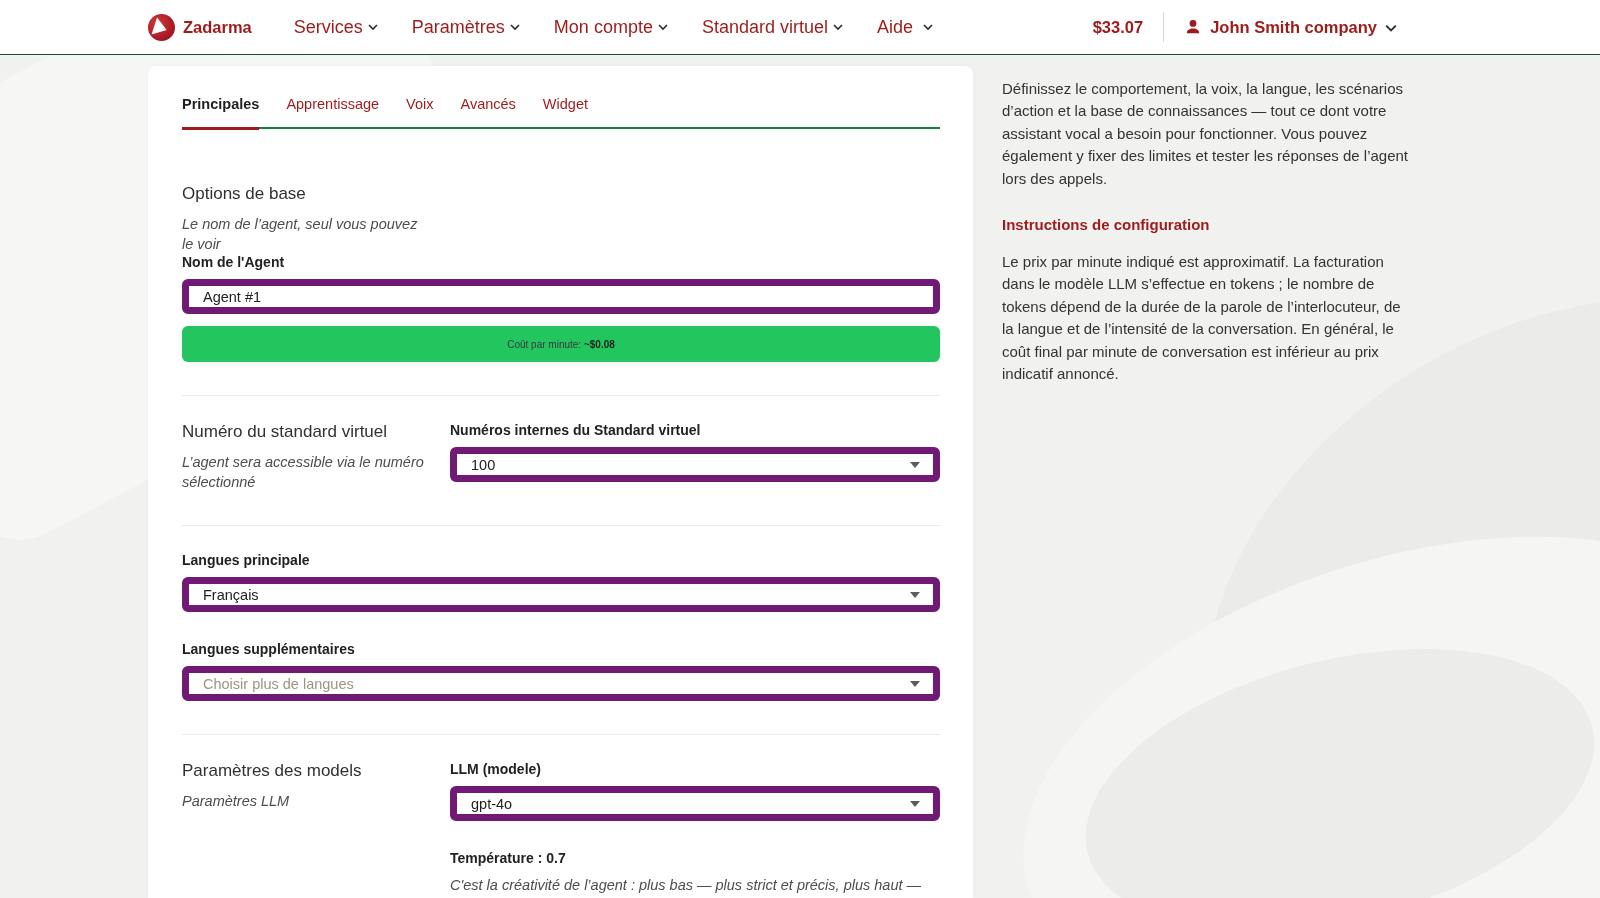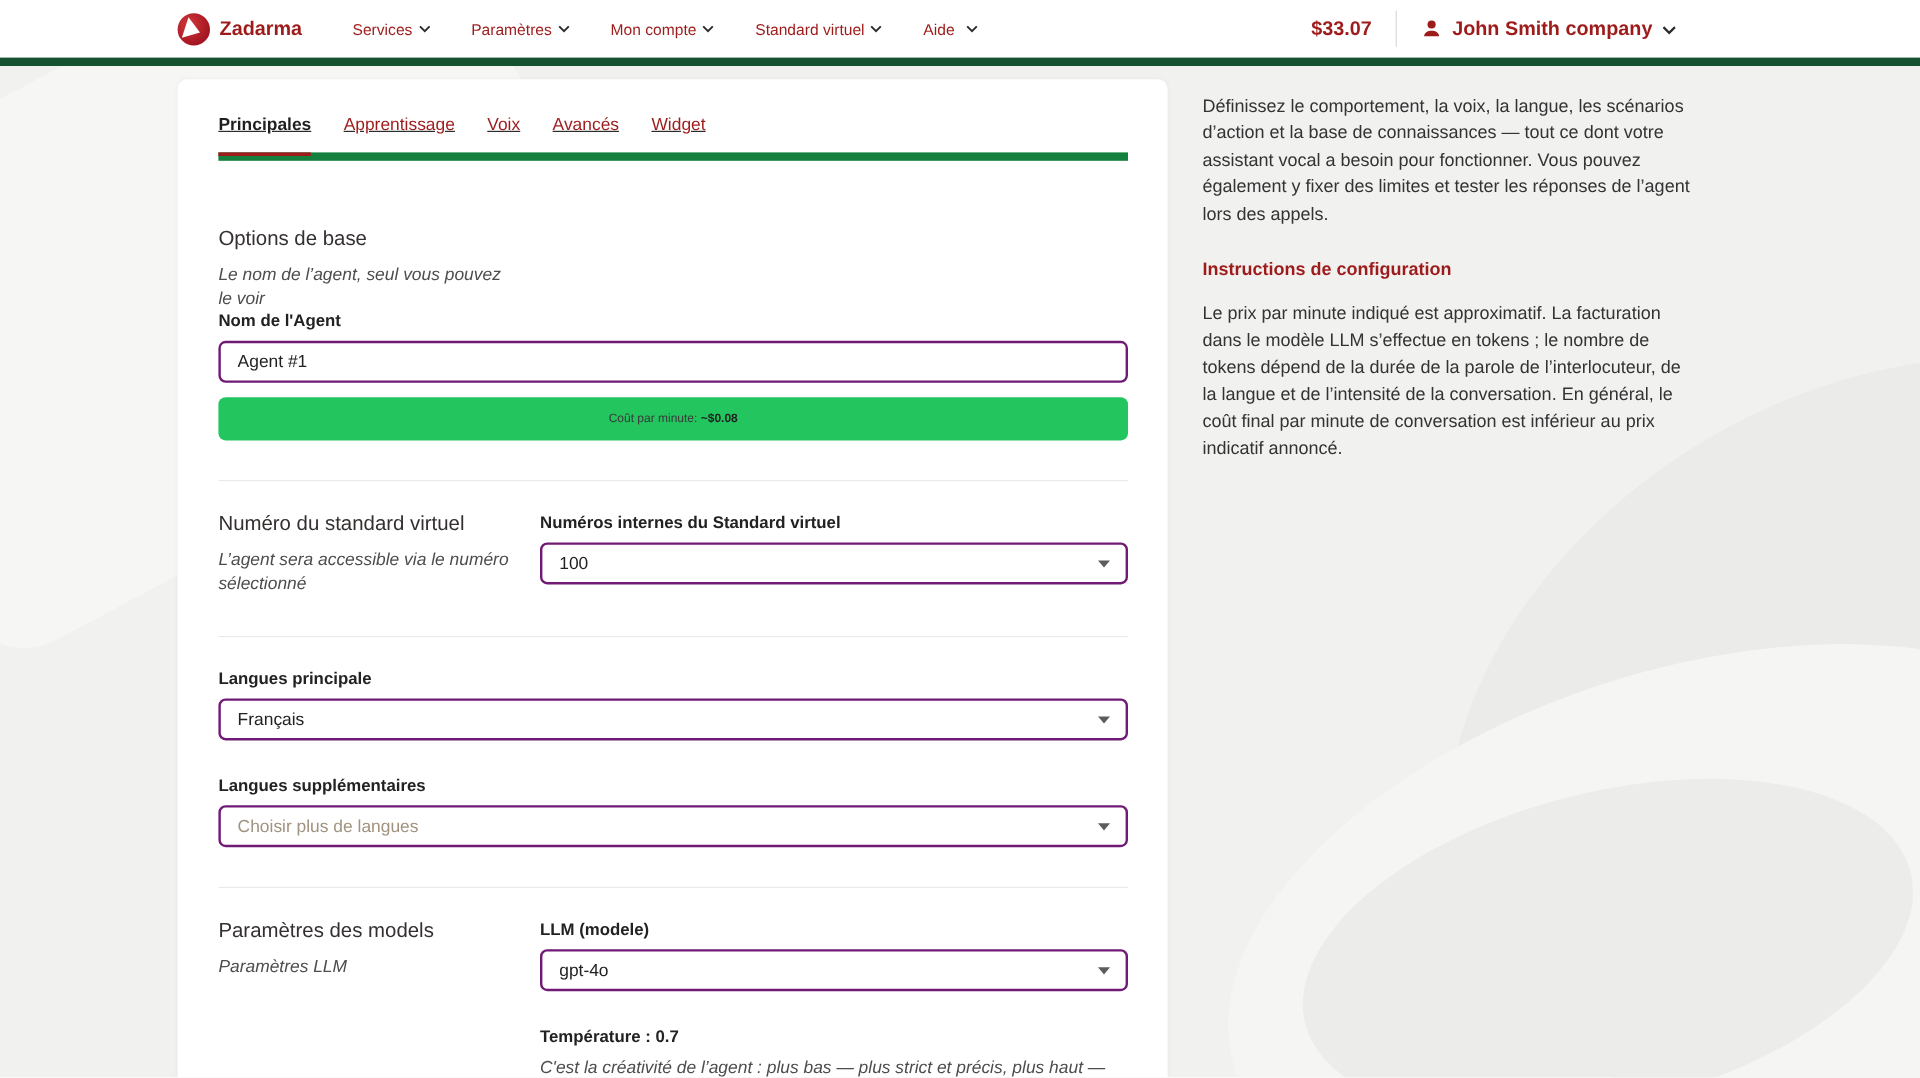--- a/index.html
+++ b/index.html
@@ -3,38 +3,38 @@
 <meta charset="utf-8">
 <style>
   * { margin:0; padding:0; box-sizing:border-box; }
   html,body { background:#ffffff; }
   body { font-family:"Liberation Sans", sans-serif; color:#2c2c2c; }
   .page { position:relative; width:1600px; height:898px; background:#f1f1f0; overflow:hidden; }
 
   
   .header {
     position:absolute; top:0; left:0; width:100%; height:55px;
-    background:#ffffff; border-bottom:7px solid #14532d;
+    background:#ffffff; border-bottom:1px solid #14532d;
     display:flex; align-items:center; padding:0 205px 0 148px; z-index:5;
   }
   .brand { display:flex; align-items:center; gap:8px; cursor:pointer; }
   .logo-circle {
     width:27px; height:27px; border-radius:50%;
     background:radial-gradient(circle at 35% 35%, #d2373c, #a31621 70%);
     position:relative; overflow:hidden;
   }
   .logo-glyph {
     position:absolute; left:6px; top:5px; width:0; height:0;
     border-top:9px solid transparent; border-bottom:9px solid transparent;
     border-left:13px solid #ffffff; transform:rotate(18deg);
   }
   .brand-name { font-size:16.5px; font-weight:700; color:#9e1b1b; }
   .nav { display:flex; align-items:center; gap:34px; margin-left:42px; }
   .nav-item { display:flex; align-items:center; gap:5px; cursor:pointer; }
-  .nav-label { font-size:13px; color:#9e1b1b; font-weight:500; }
+  .nav-label { font-size:18px; color:#9e1b1b; font-weight:500; }
   .chev { width:10px; height:10px; display:inline-block; }
   .chev svg { display:block; }
   .header-right { margin-left:auto; display:flex; align-items:center; }
   .balance { font-size:16.5px; font-weight:700; color:#9e1b1b; cursor:pointer; }
   .header-divider { width:1px; height:30px; background:#d9d9d9; margin:0 20px; }
   .account { display:flex; align-items:center; gap:8px; cursor:pointer; }
   .account-name { font-size:16.5px; font-weight:700; color:#9e1b1b; }
 
   
   .deco { position:absolute; z-index:0; }
@@ -43,39 +43,39 @@
   .deco-3 { left:1010px; top:560px; width:780px; height:420px; background:#f5f5f4; border-radius:50%; transform:rotate(-18deg); }
   .deco-4 { left:1080px; top:660px; width:520px; height:260px; background:#ececeb; border-radius:50%; transform:rotate(-14deg); }
 
   
   .panel {
     position:absolute; left:148px; top:66px; width:825px; height:832px;
     background:#ffffff; border-radius:8px 8px 0 0;
     box-shadow:0 0 4px rgba(0,0,0,0.04); z-index:2;
     padding:30px 33px 0 34px;
   }
-  .tabs { display:flex; gap:27px; border-bottom:7px solid #15803d;text-decoration:underline; }
+  .tabs { display:flex; gap:27px; border-bottom:2px solid #15803d; }
   .tab { font-size:14.5px; color:#9e1b1b; padding-bottom:15px; cursor:pointer; position:relative; }
   .tab.active { color:#1f1f1f; font-weight:700; }
   .tab.active::after {
     content:""; position:absolute; left:0; right:0; bottom:-2.5px; height:3px; background:#9e1b1b;
   }
 
   .section { display:flex; padding:26px 0 33px; }
   .section + .section { border-top:1px solid #eaeaea; }
   .section-first { padding-top:55px;flex-direction:column; }
   .sec-left { width:268px; flex:none; padding-right:24px; }
   .sec-title { font-size:17px; color:#34302f; margin-bottom:10px; }
   .sec-desc { font-size:14.5px; font-style:italic; color:#4d4d4d; line-height:20px; }
   .sec-right { flex:1; }
 
   .field-label { font-size:14px; font-weight:700; color:#222; margin-bottom:9px; }
   .text-input, .select {
     width:100%; height:35px; background:#fff;
-    border:2px solid #701a75; border-radius:6px;
+    border:7px solid #701a75; border-radius:6px;
     display:flex; align-items:center; padding:0 14px;
     font-size:14.5px; color:#222; cursor:pointer; position:relative;
   }
   .text-input input {
     border:none; outline:none; width:100%; font-size:14.5px; color:#222;
     font-family:"Liberation Sans", sans-serif; background:transparent;
   }
   .select .caret {
     position:absolute; right:13px; top:50%; margin-top:-3px;
     width:0; height:0; border-left:5px solid transparent;

